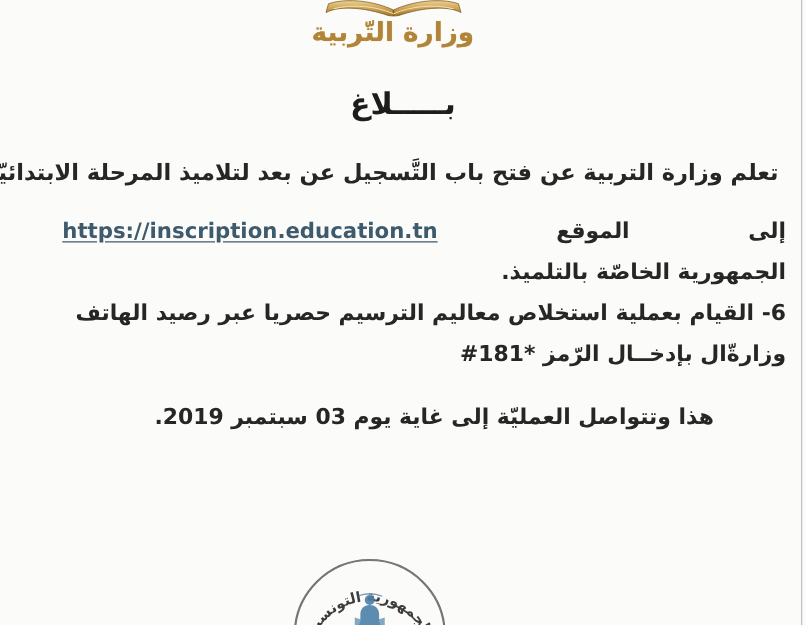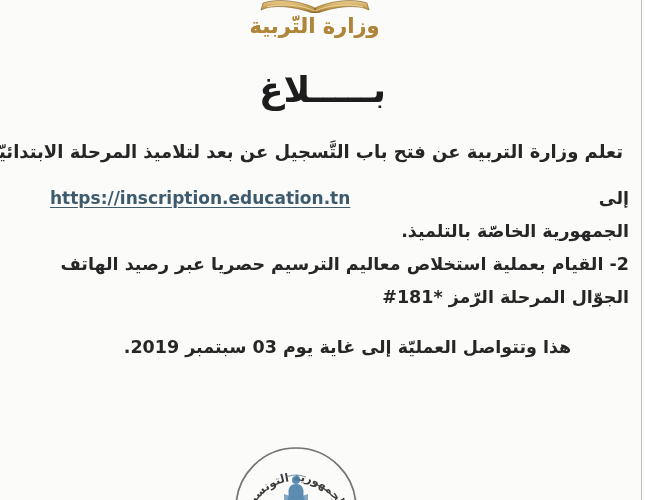--- a/index.html
+++ b/index.html
@@ -17,21 +17,21 @@
   }
   
   .doc-header{ text-align:center; padding-top:0; position:relative; left:-8px; }
   .book-icon-wrap{ height:13px; overflow:hidden; }
   .ministry-name{
     font-size:21px; color:#b0853a; margin-top:1px; letter-spacing:0.5px;
     text-shadow:0 0 0.6px #c79d52;
   }
   
   .doc-title{
-    text-align:center; font-size:36px; margin:31px 0 0 0; color:#1d1d1d;
+    text-align:center; font-size:24px; margin:31px 0 0 0; color:#1d1d1d;
     font-weight:bold; letter-spacing:1px;
   }
   
   .intro{ margin:24px 14px 0 42px; font-size:18px; line-height:35px; }
   .intro .line{ text-align:right; white-space:nowrap; }
   .intro .line.first{ padding-left:0; padding-right:8px; }
   
   .steps{ margin:13px 16px 0 50px; font-size:17.5px; line-height:33px; }
   .step-line{ text-align:right; white-space:nowrap; }
   .flexline{ display:flex; justify-content:space-between; align-items:baseline; }
@@ -76,27 +76,28 @@
   <h1 class="doc-title">بـــــلاغ</h1>
 
   <div class="intro">
     <div class="line first">تعلم وزارة التربية عن فتح باب التَّسجيل عن بعد لتلاميذ المرحلة الابتدائيّة</div>
   </div>
 
   <div class="steps">
 
     <div class="step-line flexline">
       <span>إلى</span>
+      <span>الموقع</span>
       <a class="site-link">https://inscription.education.tn</a>
     </div>
     <div class="step-line cont">الجمهورية الخاصّة بالتلميذ.</div>
 
-    <div class="step-line">2- القيام بعملية استخلاص معاليم الترسيم حصريا عبر رصيد الهاتف</div>
+    <div class="step-line">6- القيام بعملية استخلاص معاليم الترسيم حصريا عبر رصيد الهاتف</div>
     <div class="step-line cont">
-      <span>الجوّال المرحلة الرّمز</span>
+      <span>وزارةّال بإدخــال الرّمز</span>
       <span class="ussd">#181*</span>
     </div>
 
   </div>
 
   <div class="closing">هذا وتتواصل العمليّة إلى غاية يوم 03 سبتمبر 2019.</div>
 
   <div class="seal">
     <svg width="140" height="56" viewBox="0 0 140 56">
       <circle cx="70" cy="64" r="60" fill="none" stroke="#565656" stroke-width="1.7" opacity="0.85"></circle>

